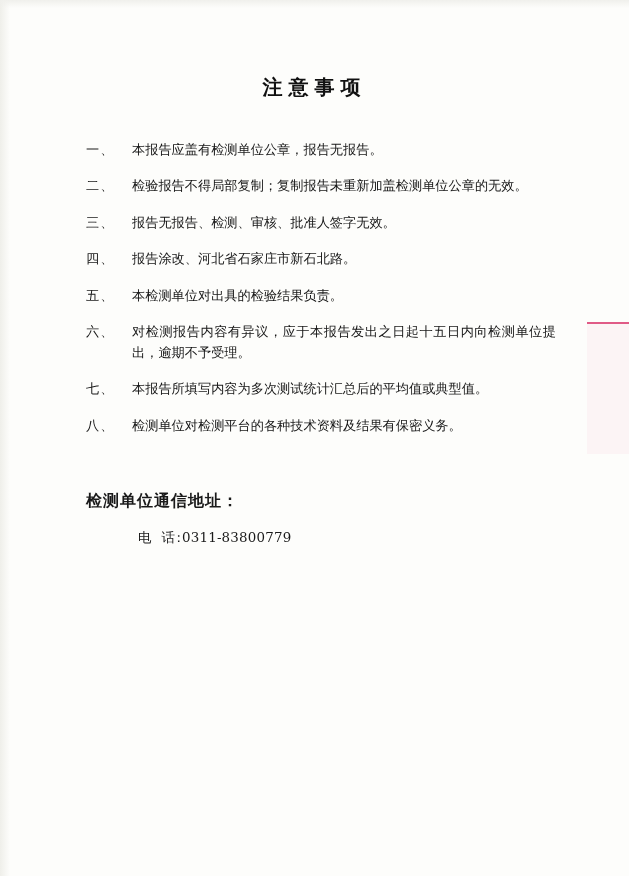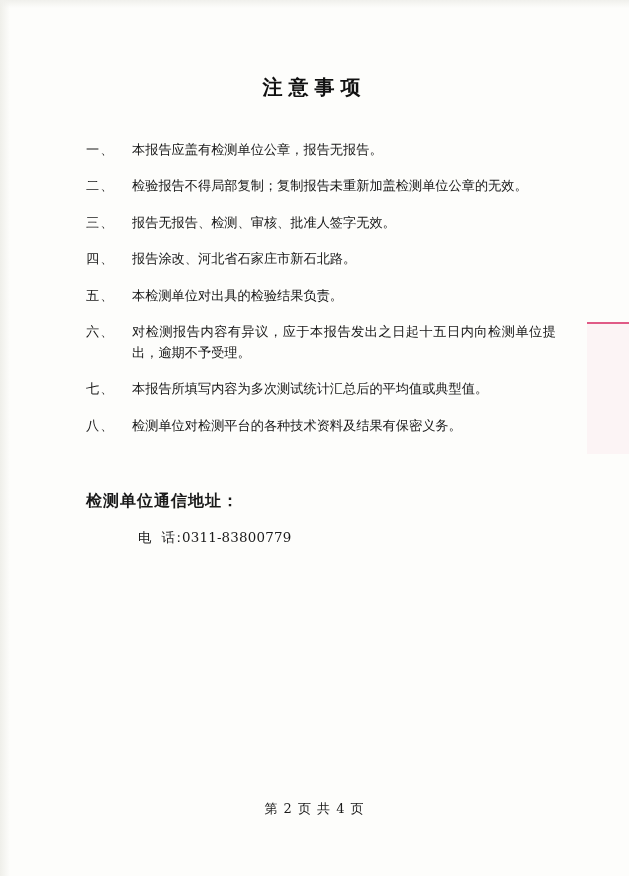--- a/index.html
+++ b/index.html
@@ -212,14 +212,13 @@
 
 
 
   </div>
 
   <div class="stamp">
     <div class="stamp-body"></div>
 
   </div>
 
-  <div class="footer">第 2 页  共 4 页</div>
 </div>
 
 </body></html>

